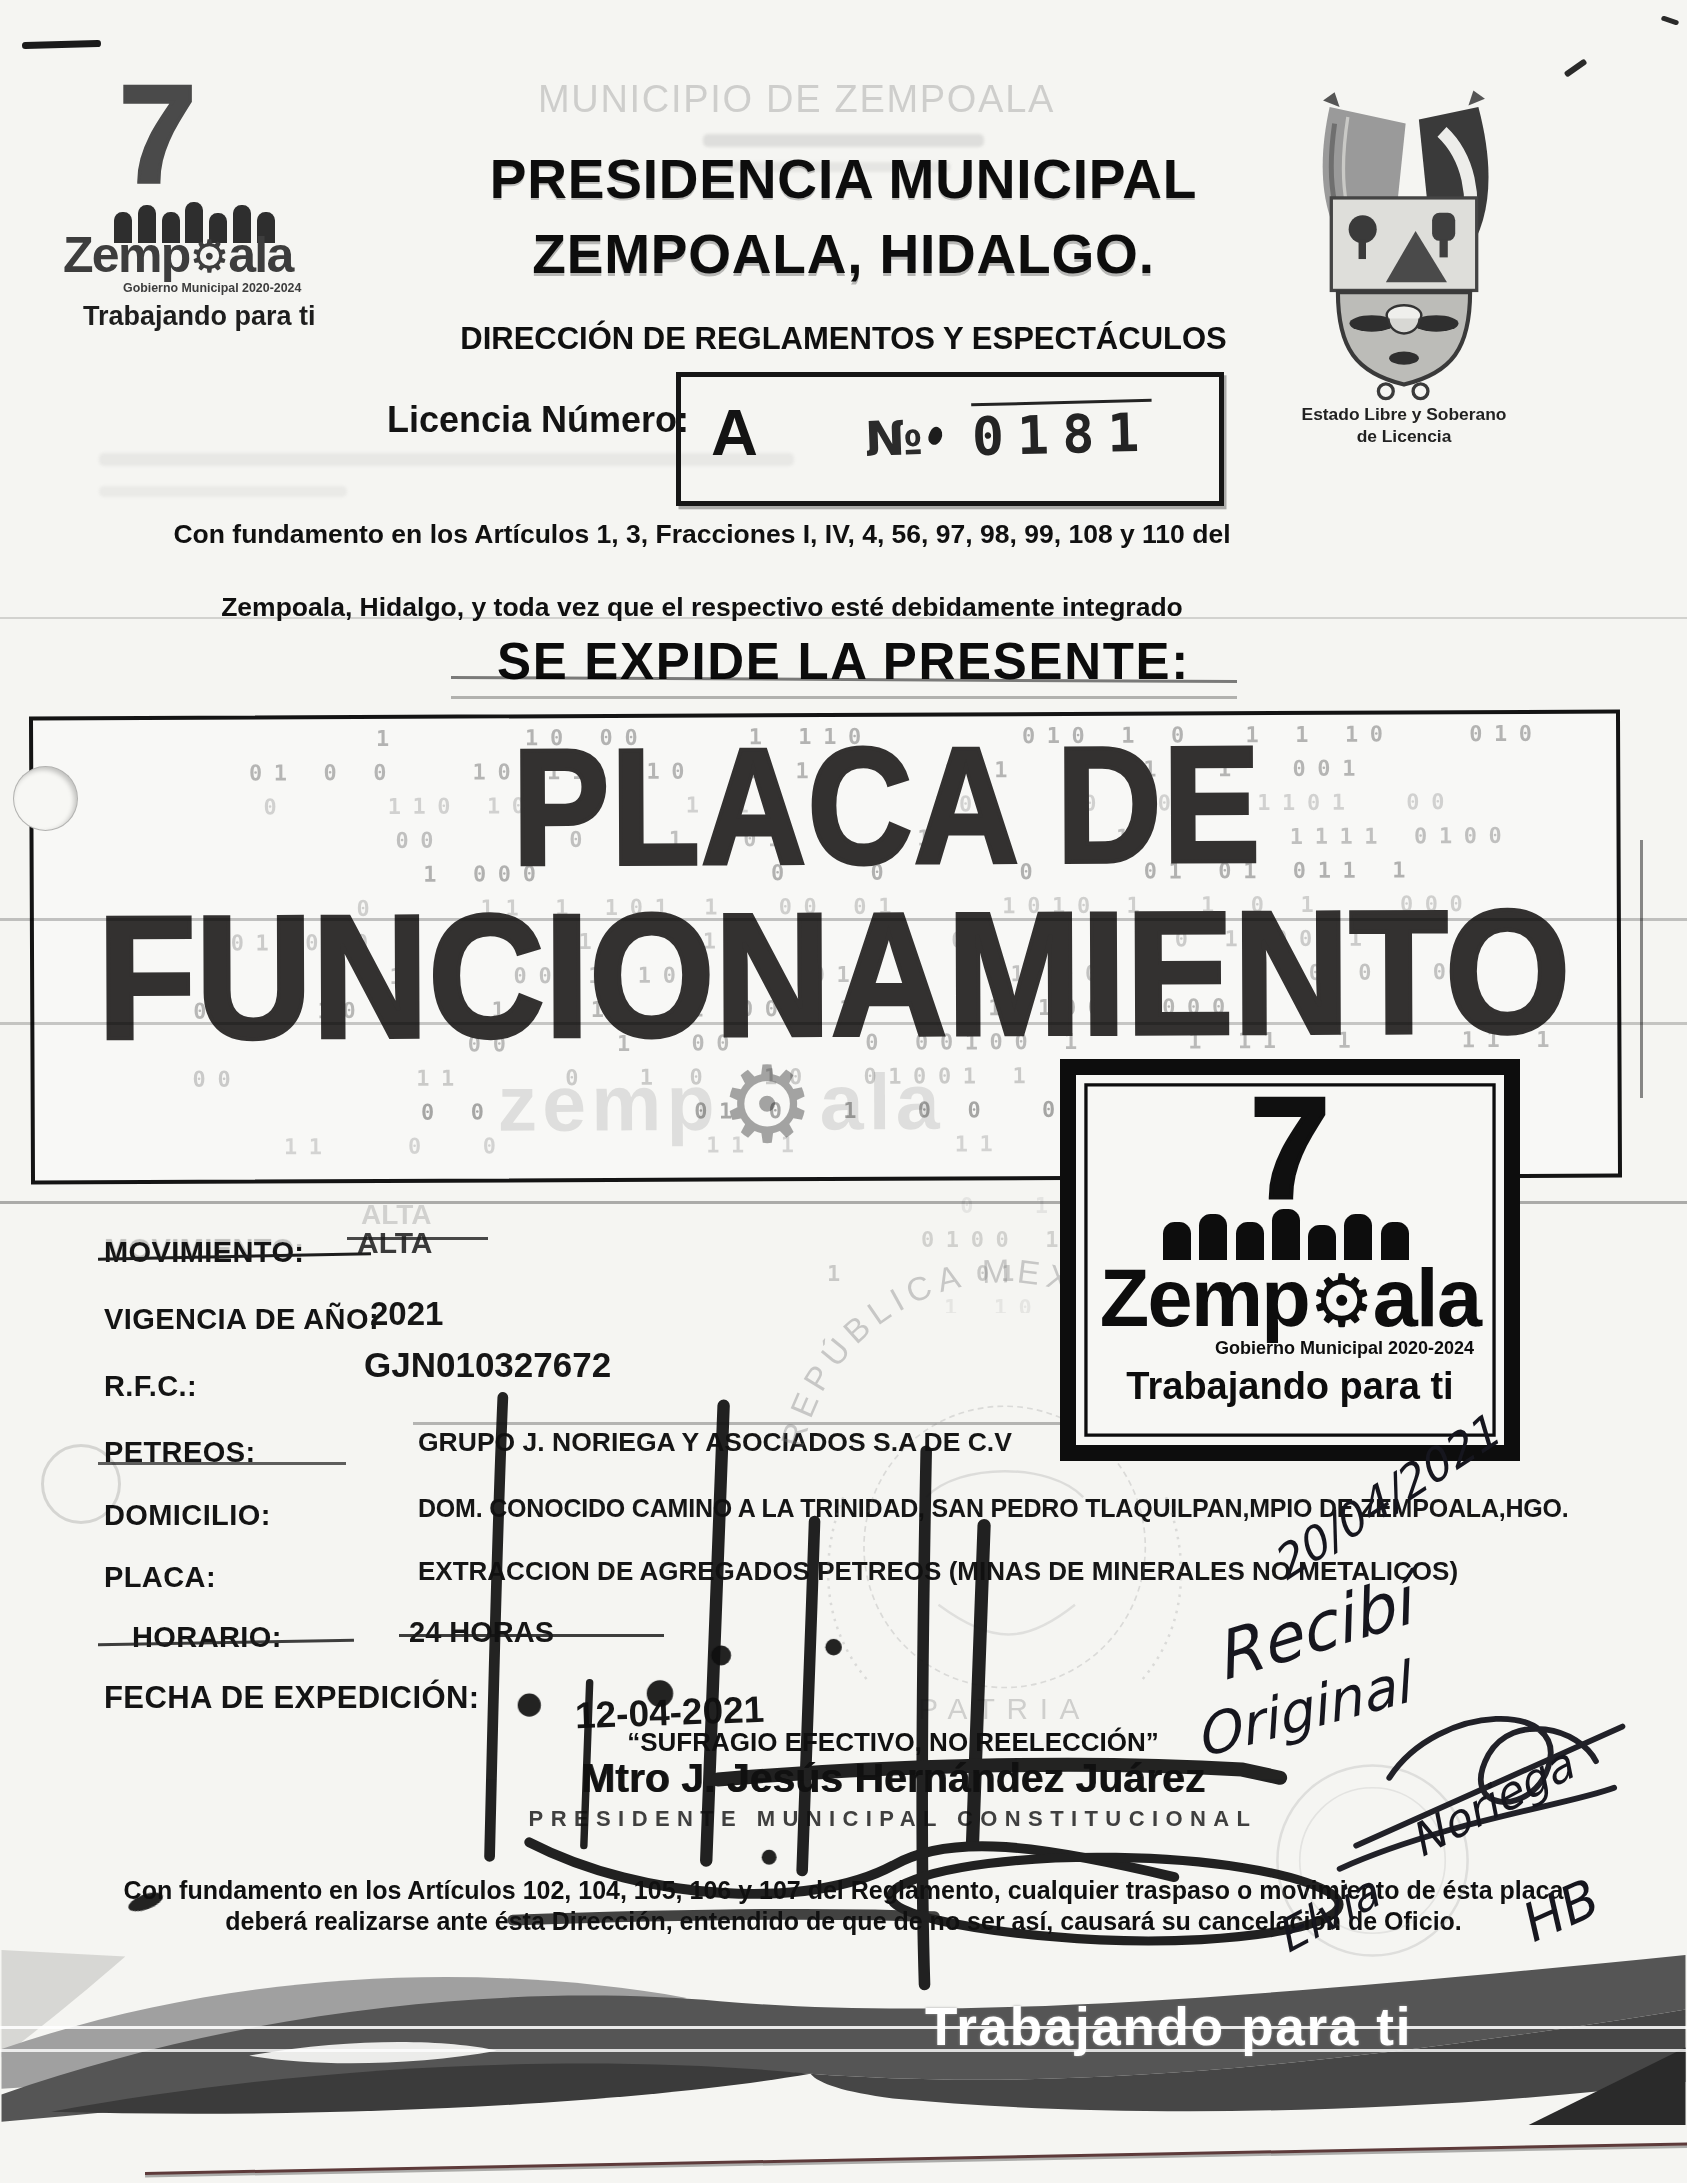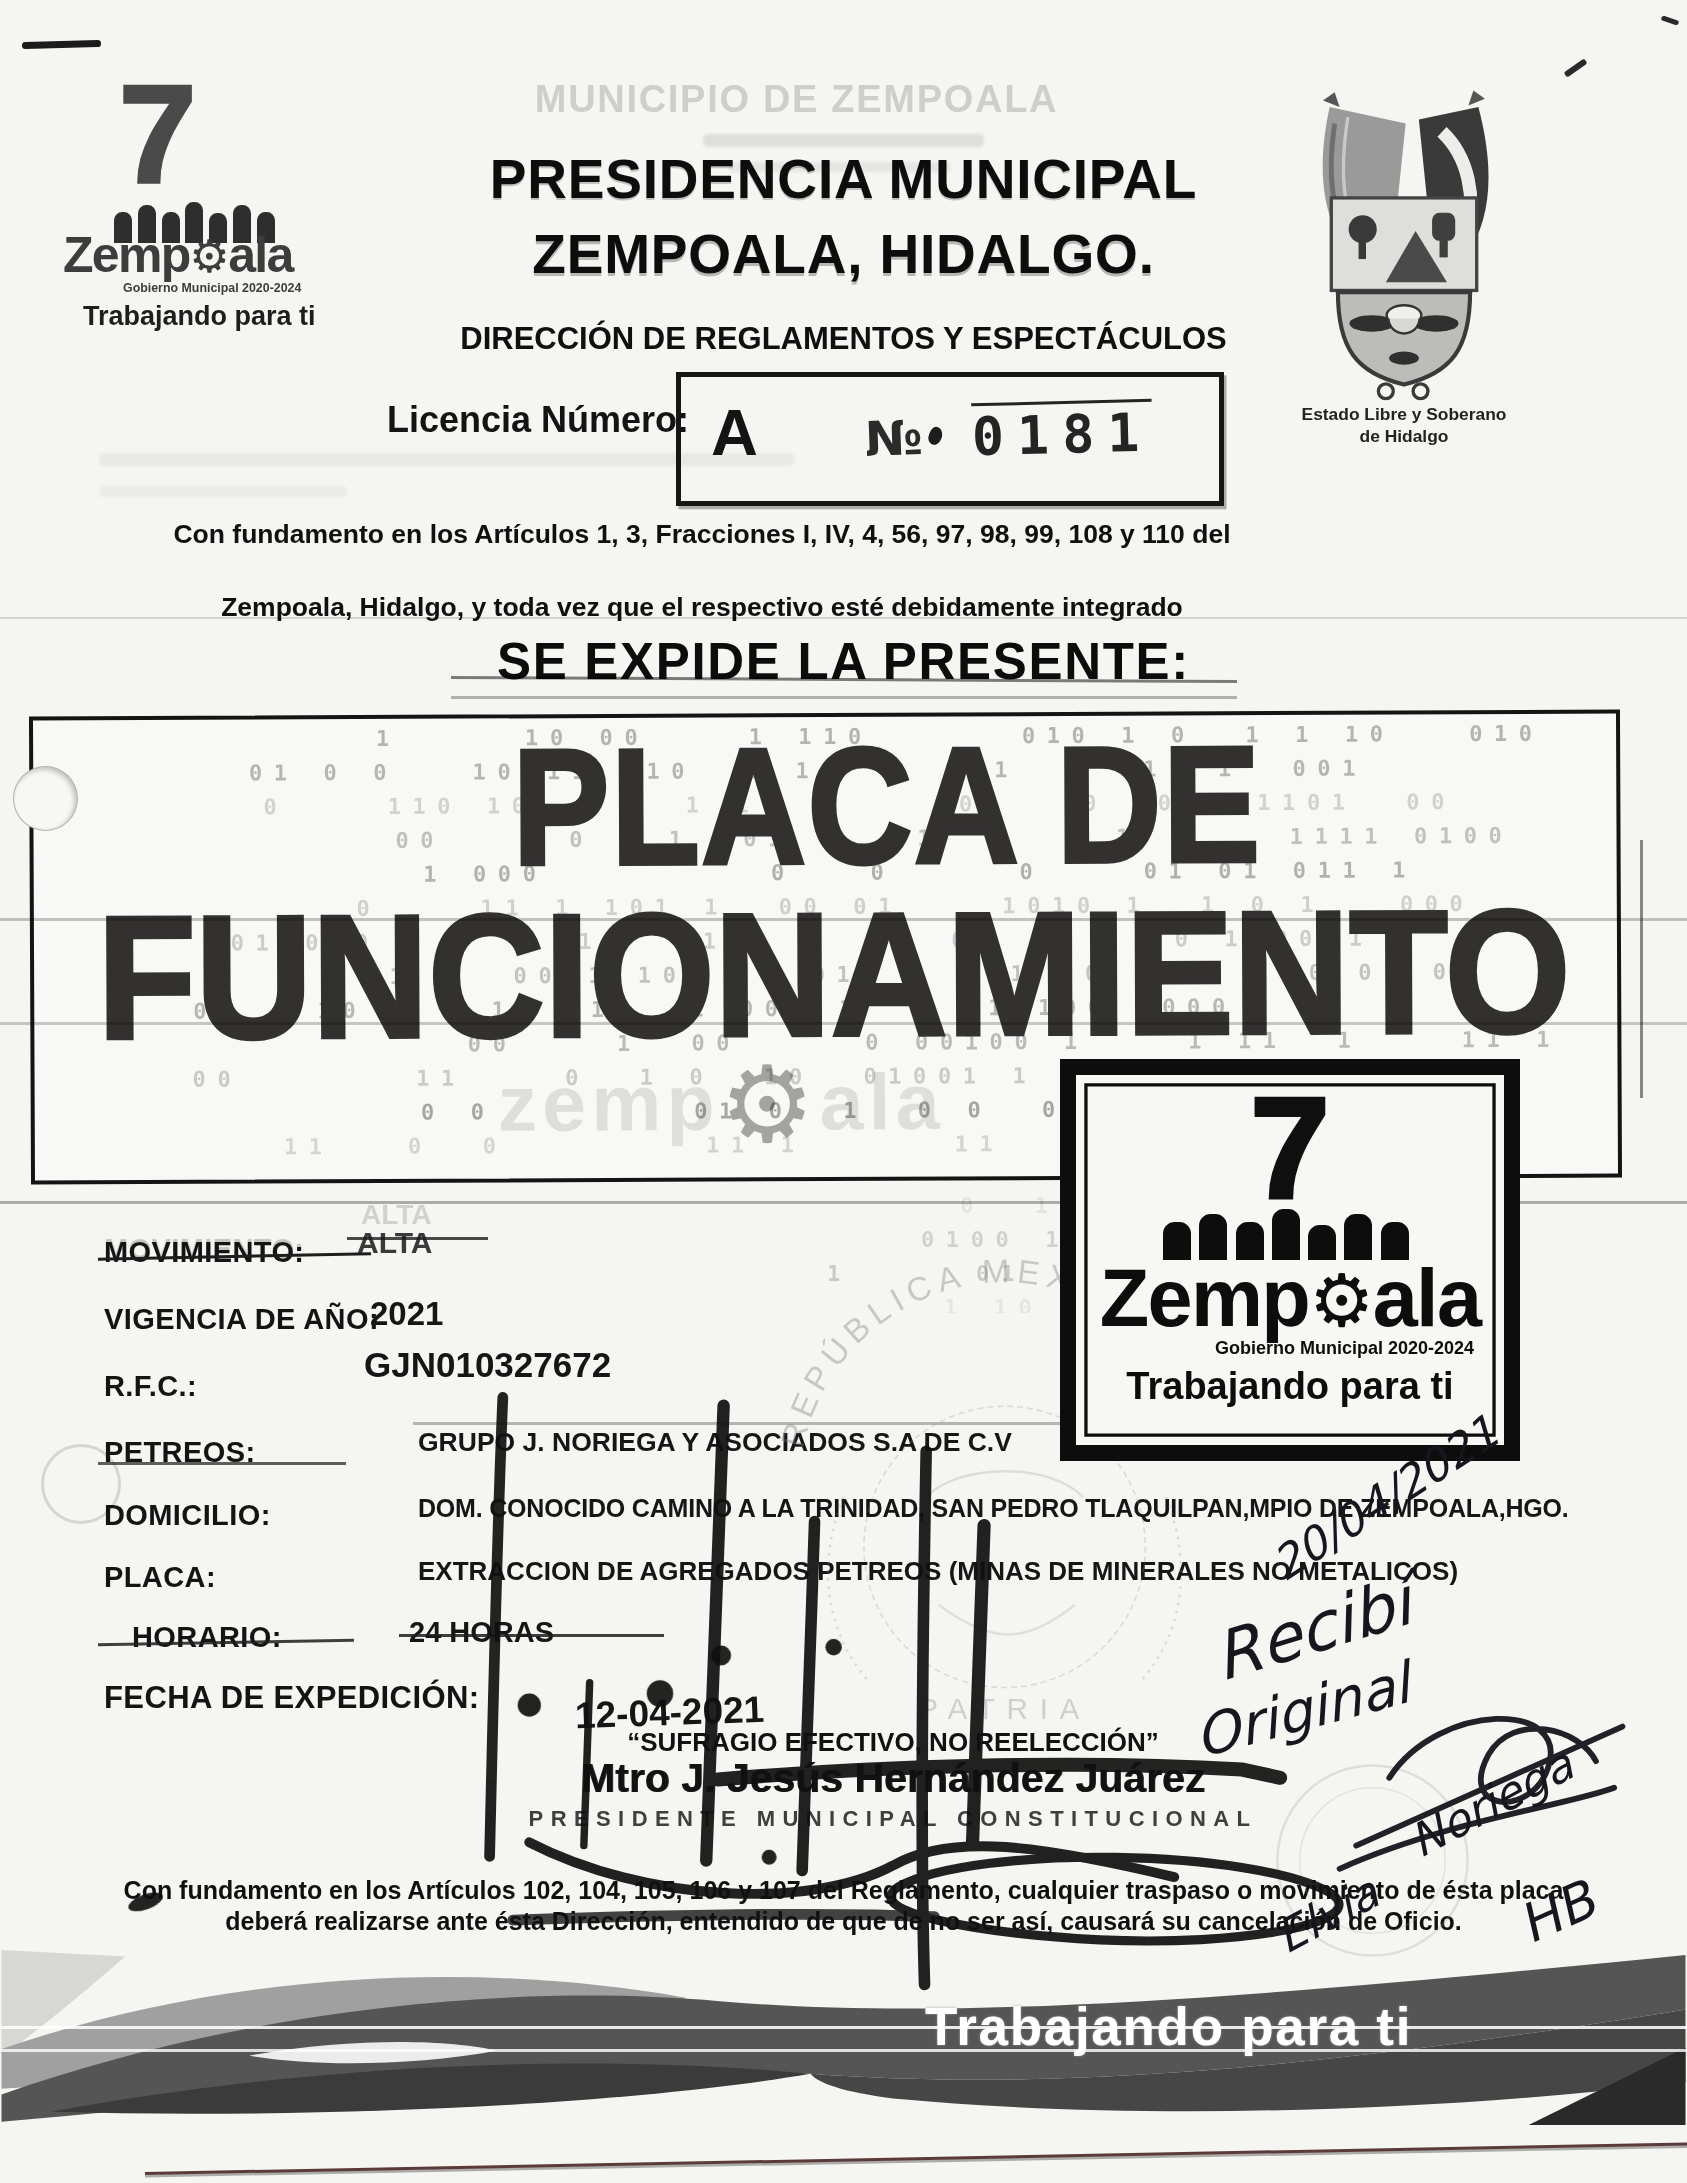--- a/index.html
+++ b/index.html
@@ -14,21 +14,21 @@
   .streak{background:rgba(0,0,0,0.14);height:1.7px;left:0;width:1687px;}
   .punch1{left:13.2px;top:766px;width:63px;height:63px;border-radius:50%;background:#f7f7f4;
           border:1.7px solid rgba(0,0,0,.28);box-shadow:inset -2.5px 2.5px 5px rgba(0,0,0,.22);z-index:30;}
   .punch2{left:41px;top:1444px;width:74px;height:74px;border-radius:50%;border:3.3px solid rgba(0,0,0,.13);z-index:30;}
   .smudge{background:rgba(120,120,120,.18);filter:blur(1.7px);border-radius:5px;}
   .edge-line-r1{left:1640px;top:840px;width:3.3px;height:258px;background:rgba(0,0,0,.45);}
   .bottom-slant{left:145px;top:2172px;width:1551px;height:2.5px;background:#5d3a3a;
                 transform:rotate(-1.1deg);transform-origin:left center;box-shadow:0 2.5px 0 rgba(0,0,0,.3);}
 
   
-  .ghost-header{left:0;top:78px;width:1593px;text-align:center;font-size:38px;font-weight:700;
+  .ghost-header{left:0;top:78px;width:1593px;text-align:center;font-size:38px;font-weight:400;
                 letter-spacing:1.7px;color:rgba(125,125,125,.32);filter:blur(0.5px);}
   .title1{left:0;top:147px;width:1687px;text-align:center;font-size:55px;font-weight:700;letter-spacing:0.8px;
           color:#0d0d0d;text-shadow:0 1.7px 0 rgba(40,40,40,.25);}
   .title2{left:0;top:222px;width:1687px;text-align:center;font-size:55px;font-weight:700;letter-spacing:0.8px;
           color:#0d0d0d;text-shadow:0 2.5px 0 rgba(40,40,40,.3);}
   .subtitle{left:0;top:321px;width:1687px;text-align:center;font-size:31px;font-weight:700;color:#101010;}
 
   
   .logo-sm{left:68px;top:76px;width:256px;height:256px;}
   .logo-sm .numeral{position:absolute;left:51px;top:-11.6px;font-size:139px;font-weight:700;color:#4a4a4a;
@@ -196,21 +196,21 @@
       <ellipse cx="111" cy="302" rx="27" ry="10" fill="#2f2f2f"></ellipse>
       <ellipse cx="189" cy="302" rx="27" ry="10" fill="#2f2f2f"></ellipse>
       <ellipse cx="150" cy="292" rx="21" ry="12" fill="#efefec" stroke="#333" stroke-width="3"></ellipse>
       <path d="M131,296 C133,320 167,320 169,296" fill="#d8d8d4" stroke="#333" stroke-width="3"></path>
       <ellipse cx="150" cy="344" rx="18" ry="8" fill="#2f2f2f"></ellipse>
       <circle cx="128" cy="384" r="9" fill="none" stroke="#3a3a3a" stroke-width="4"></circle>
       <circle cx="170" cy="384" r="9" fill="none" stroke="#3a3a3a" stroke-width="4"></circle>
     </svg>
     <div class="coat-caption">
       <div>Estado Libre y Soberano</div>
-      <div>de Hidalgo</div>
+      <div>de Licencia</div>
     </div>
   </div>
 
   <div class="abs title1">PRESIDENCIA MUNICIPAL</div>
   <div class="abs title2">ZEMPOALA, HIDALGO.</div>
   <div class="abs subtitle">DIRECCIÓN DE REGLAMENTOS Y ESPECTÁCULOS</div>
 
   <div class="abs lic-label">Licencia Número:</div>
   <div class="abs lic-box">
     <div class="lic-series">A</div>

